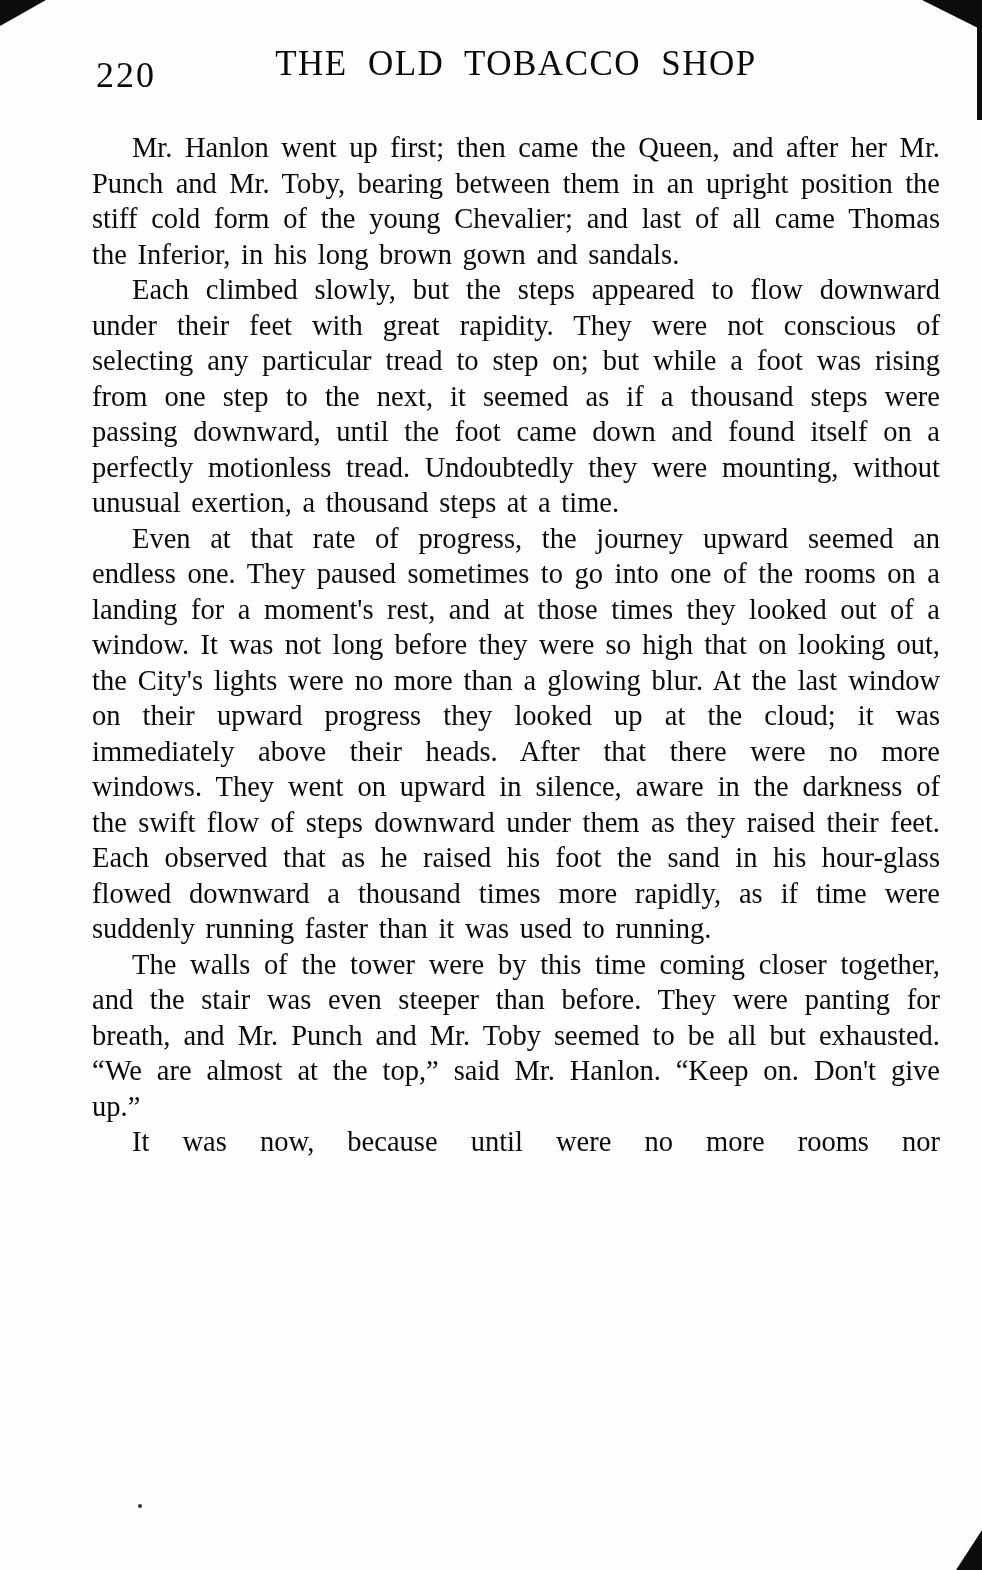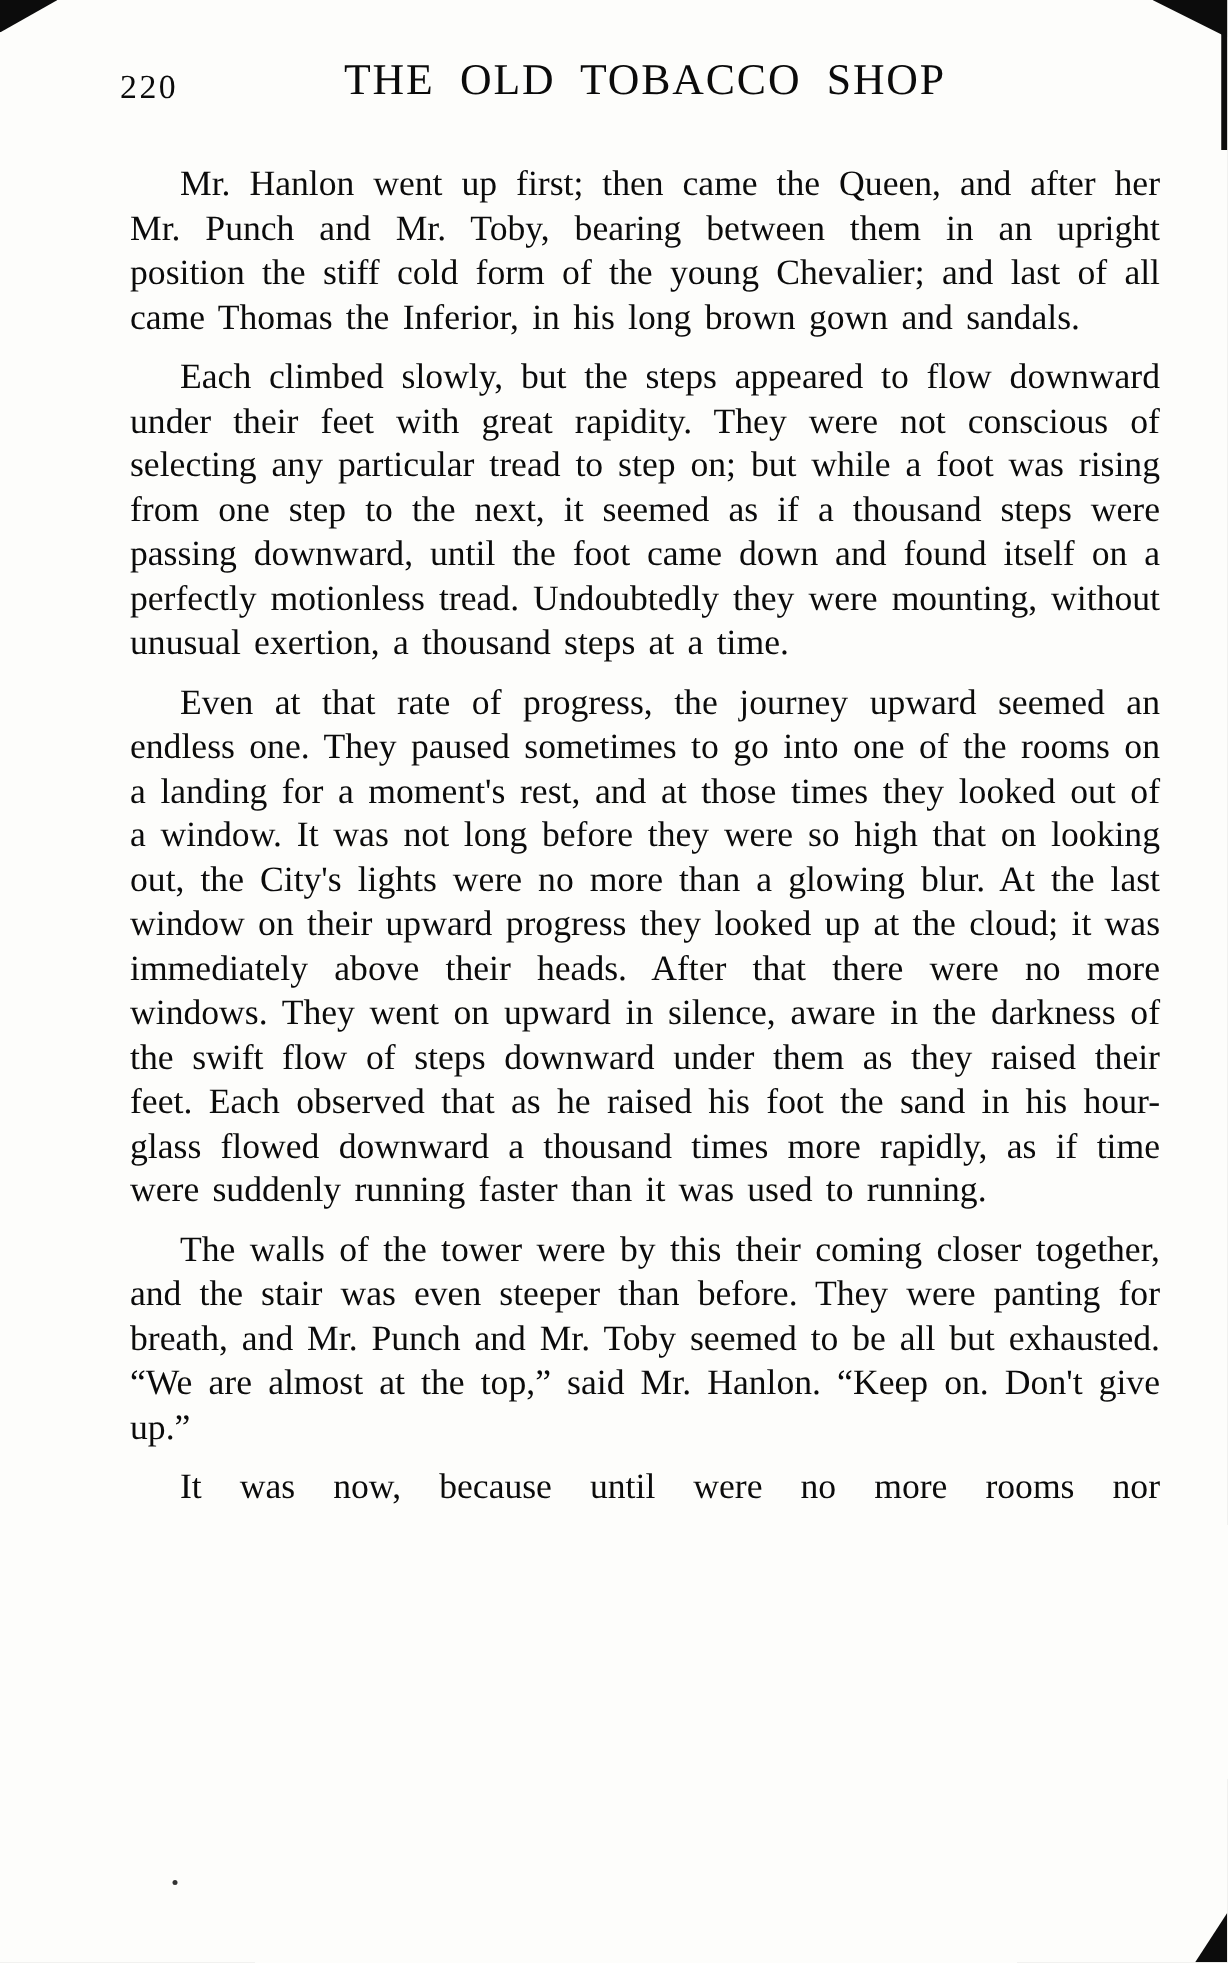--- a/index.html
+++ b/index.html
@@ -20,36 +20,36 @@
   
   .header {
     position: relative;
     height: 56px;
     margin-bottom: 34px;
   }
   .pagenum {
     position: absolute;
     left: 4px;
     top: 14px;
-    font-size: 27px;
+    font-size: 36px;
     letter-spacing: 2px;
   }
   .title {
     text-align: center;
     font-size: 35px;
     letter-spacing: 1.5px;
     word-spacing: 10px;
     padding-top: 4px;
     font-weight: normal;
     margin-top: 12px;
   }
 
   
   .body-text p {
-    margin: 12px;
+    margin: 0;
     text-indent: 40px;
     text-align: justify;
     font-size: 28.5px;
     line-height: 35.5px;
     word-spacing: 3.5px;
   }
   .body-text p.justify-last {
     text-align-last: justify;
   }
 
@@ -94,17 +94,17 @@
 
   <div class="header">
     <span class="pagenum">220</span>
     <div class="title">THE OLD TOBACCO SHOP</div>
   </div>
 
   <div class="body-text">
     <p>Mr. Hanlon went up first; then came the Queen, and after her Mr. Punch and Mr. Toby, bearing between them in an upright position the stiff cold form of the young Chevalier; and last of all came Thomas the Inferior, in his long brown gown and sandals.</p>
     <p>Each climbed slowly, but the steps appeared to flow downward under their feet with great rapidity.  They were not conscious of selecting any particular tread to step on; but while a foot was rising from one step to the next, it seemed as if a thousand steps were passing downward, until the foot came down and found itself on a perfectly motionless tread.  Undoubtedly they were mounting, without unusual exertion, a thousand steps at a time.</p>
     <p>Even at that rate of progress, the journey upward seemed an endless one.  They paused sometimes to go into one of the rooms on a landing for a moment's rest, and at those times they looked out of a window.  It was not long before they were so high that on looking out, the City's lights were no more than a glowing blur.  At the last window on their upward progress they looked up at the cloud; it was immediately above their heads.  After that there were no more windows.  They went on upward in silence, aware in the darkness of the swift flow of steps downward under them as they raised their feet.  Each observed that as he raised his foot the sand in his hour-glass flowed downward a thousand times more rapidly, as if time were suddenly running faster than it was used to running.</p>
-    <p>The walls of the tower were by this their coming closer together, and the stair was even steeper than before.  They were panting for breath, and Mr. Punch and Mr. Toby seemed to be all but exhausted.  “We are almost at the top,” said Mr. Hanlon.  “Keep on.  Don't give up.”</p>
+    <p>The walls of the tower were by this time coming closer together, and the stair was even steeper than before.  They were panting for breath, and Mr. Punch and Mr. Toby seemed to be all but exhausted.  “We are almost at the top,” said Mr. Hanlon.  “Keep on.  Don't give up.”</p>
     <p class="justify-last">It was now, because until were no more rooms nor</p>
   </div>
 
 </div>
 
 </body></html>

